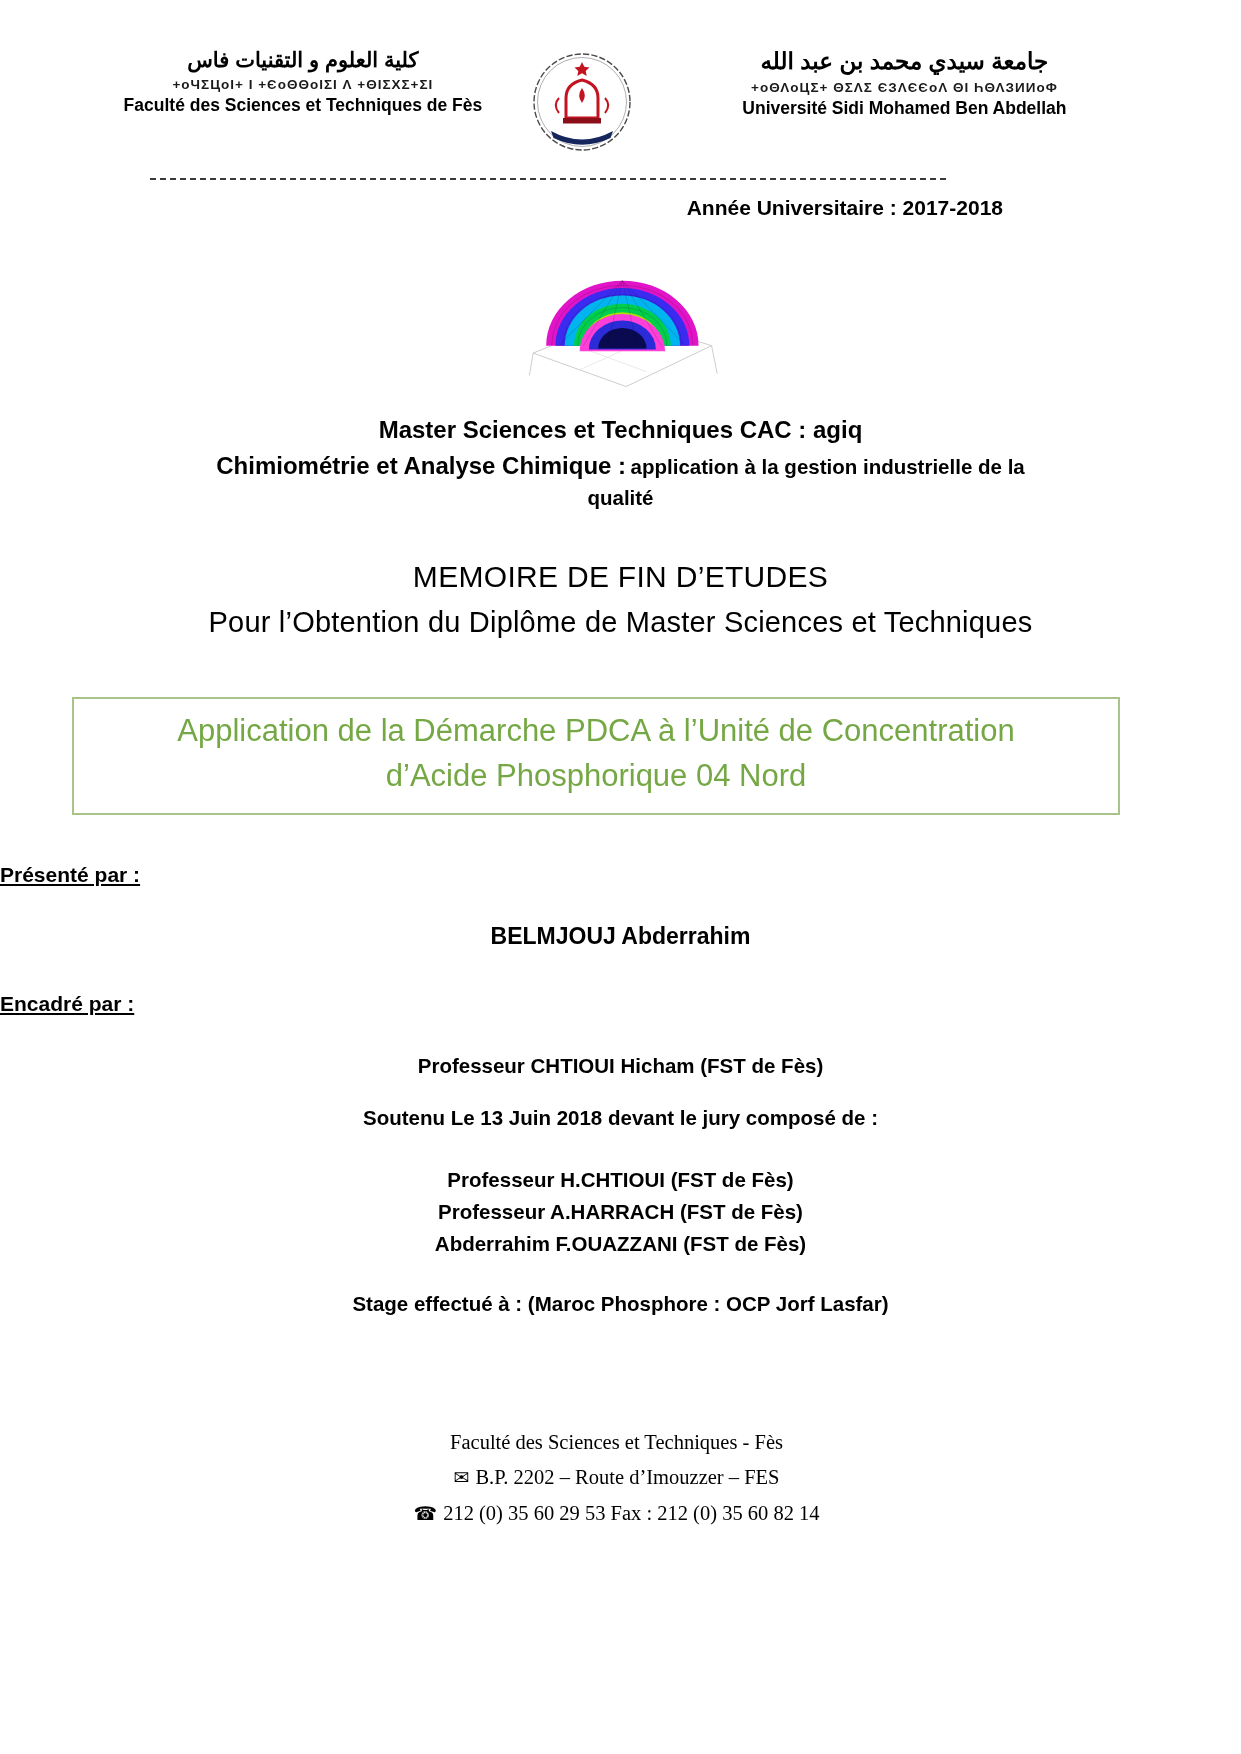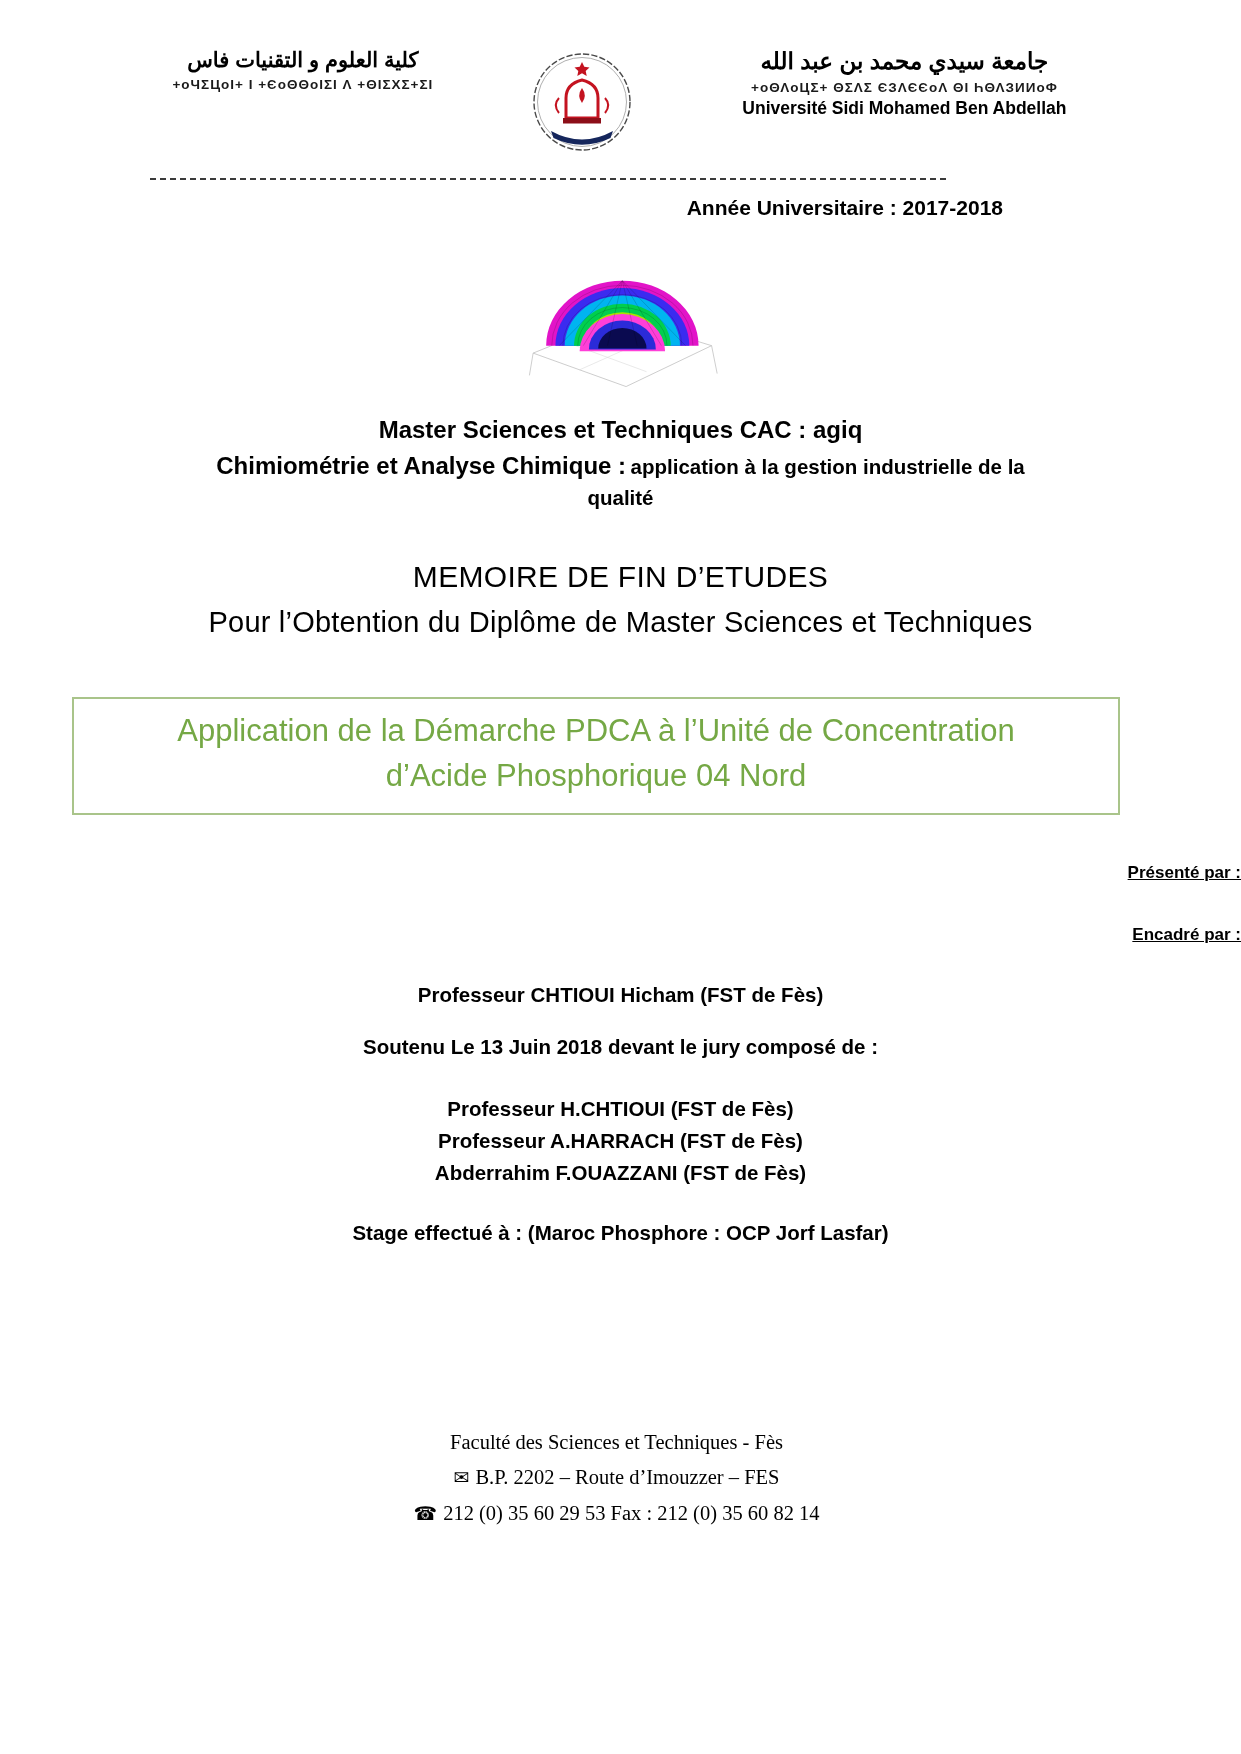--- a/index.html
+++ b/index.html
@@ -61,22 +61,22 @@
     border: 2px solid #a9c48a;
     padding: 10px 18px 14px;
     text-align: center;
     color: #75a845;
     font-size: 31px;
     line-height: 1.45;
   }
 
   
   .small-head {
-    text-align: right; font-weight: bold; text-decoration: underline;
-    font-size: 17px;
+    text-align: left; font-weight: bold; text-decoration: underline;
+    font-size: 21px;
   }
   .mt48 { margin-top: 48px; }
   .mt42 { margin-top: 42px; }
   .mt40 { margin-top: 28px; }
   .mt38 { margin-top: 38px; }
   .mt36 { margin-top: 36px; }
   .mt8  { margin-top: 8px; }
   .author { text-align: center; font-weight: bold; font-size: 23px; margin-top: 36px; }
   .line-bold { text-align: center; font-weight: bold; font-size: 20.5px; }
 
@@ -95,20 +95,21 @@
 </style>
 </head>
 <body>
 
 <div class="page">
 
   <header class="uni-header">
     <div class="hdr-left">
       <div class="arabic">كلية العلوم و التقنيات فاس</div>
       <div class="tifinagh">+oЧΣЦoІ+ І +ЄoΘΘoІΣІ Λ +ΘІΣΧΣ+ΣІ</div>
+      <div class="latin">Faculté des Sciences et Techniques de Fès</div>
     </div>
 
     <div class="hdr-logo">
       <svg width="104" height="114" viewBox="0 0 104 114">
         <circle cx="52" cy="56" r="48" fill="#ffffff" stroke="#4a4a4a" stroke-width="1.4" stroke-dasharray="6.3 2.1"></circle>
         <circle cx="52" cy="56" r="44.5" fill="#ffffff" stroke="#9a9a9a" stroke-width="0.8"></circle>
         <path d="M52 16 l2.3 4.8 5.2 .6 -3.8 3.5 1 5 -4.7 -2.6 -4.7 2.6 1 -5 -3.8 -3.5 5.2 -.6 z" fill="#c41320"></path>
         <path d="M36 72 V52 Q36 38 52 34 Q68 38 68 52 V72 Z" fill="#ffffff" stroke="#c41320" stroke-width="3"></path>
         <path d="M52 42 q5.5 7.5 0 15 q-5.5 -7.5 0 -15" fill="#c41320"></path>
         <path d="M33 72 h38 v5.5 h-38 z" fill="#8c0e18"></path>
@@ -175,20 +176,21 @@
 
   <div class="memoir">MEMOIRE DE FIN D’ETUDES</div>
   <div class="memoir-sub">Pour l’Obtention du Diplôme de Master Sciences et Techniques</div>
 
   <div class="title-box">
     <div>Application de la Démarche PDCA à l’Unité de Concentration</div>
     <div>d’Acide Phosphorique 04 Nord</div>
   </div>
 
   <div class="small-head mt48">Présenté par :</div>
+  <div class="author">BELMJOUJ Abderrahim</div>
 
   <div class="small-head mt42">Encadré par :</div>
   <div class="line-bold mt38">Professeur CHTIOUI Hicham (FST de Fès)</div>
 
   <div class="line-bold mt40">Soutenu Le 13 Juin 2018 devant le jury composé de :</div>
   <div class="line-bold mt38">Professeur H.CHTIOUI (FST de Fès)</div>
   <div class="line-bold mt8">Professeur A.HARRACH (FST de Fès)</div>
   <div class="line-bold mt8">Abderrahim F.OUAZZANI (FST de Fès)</div>
 
   <div class="line-bold mt36">Stage effectué à : (Maroc Phosphore : OCP Jorf Lasfar)</div>

